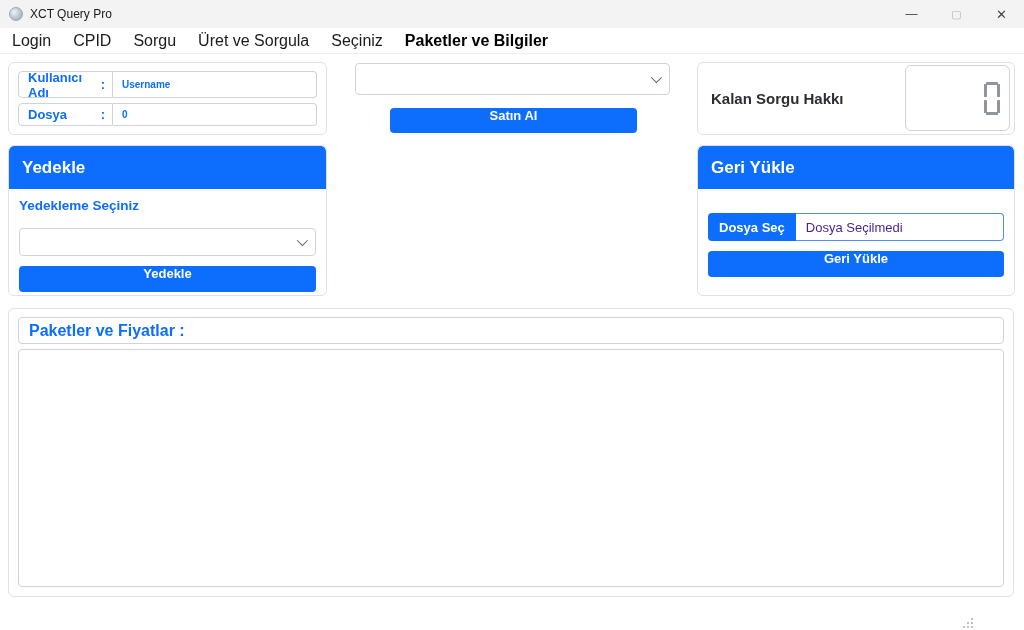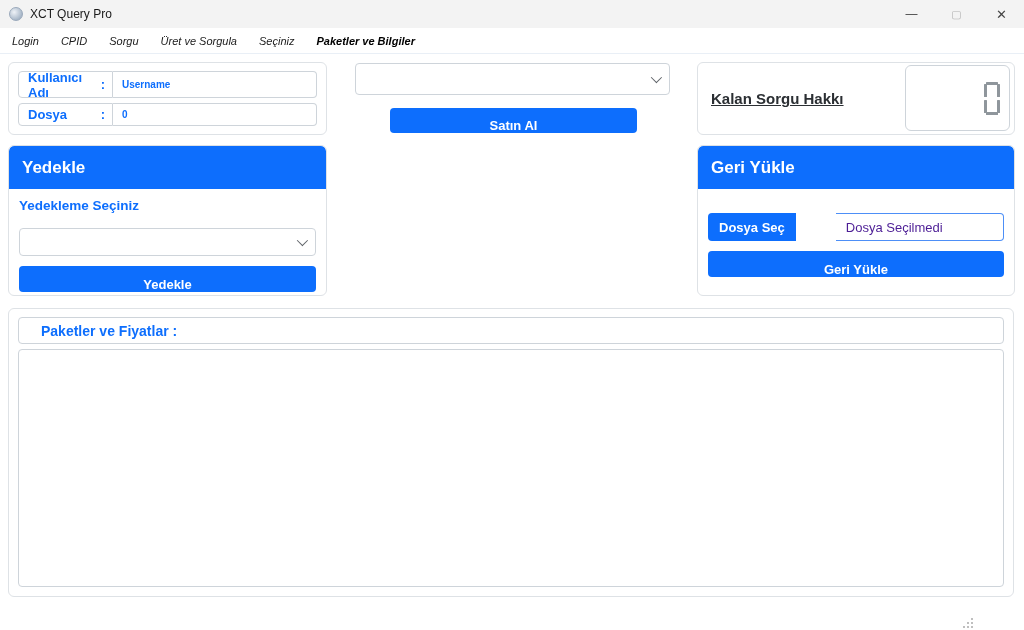--- a/index.html
+++ b/index.html
@@ -29,21 +29,21 @@
   }
   .win-btn.maximize { color:#b3b3b3; font-size:11px; }
   .win-btn.close { font-size:13px; }
 
   
   .tabbar {
     height:26px; background:#ffffff; display:flex; align-items:center;
     padding-left:12px; border-bottom:1px solid #e9eff6;
   }
   .tab {
-    font-size:11px; color:#1b1b1b; padding:0 11px; cursor:default; white-space:nowrap;font-style:italic;
+    font-size:16px; color:#1b1b1b; padding:0 11px; cursor:default; white-space:nowrap;
   }
   .tab:first-child { padding-left:0; }
   .tab.active { font-weight:bold; color:#000; }
 
   
   .content { position:relative; width:976px; height:576px; background:#fff; }
 
   .card {
     position:absolute; background:#fff;
     border:1px solid #dee2e6; border-radius:6px;
@@ -71,30 +71,30 @@
     cursor:default;
   }
   .pkg-select { left:355px; top:9px; width:315px; height:32px; }
   .chevron {
     margin-left:auto; width:8px; height:8px;
     border-right:1.6px solid #5f6368; border-bottom:1.6px solid #5f6368;
     transform:rotate(45deg) translateY(-2px);
   }
   .btn {
     background:#0d6efd; color:#fff; font-weight:bold; font-size:13px;
-    border:none; border-radius:4px; display:flex; align-items:flex-end; justify-content:center;
+    border:none; border-radius:4px; display:flex; align-items:flex-start; justify-content:center;
     cursor:default;
   }
   .buy-btn { position:absolute; left:390px; top:54px; width:247px; height:25px; }
 
   
   .quota-card { left:697px; top:8px; width:318px; height:73px; }
   .quota-label {
     position:absolute; left:13px; top:0; height:71px; display:flex; align-items:center;
-    font-size:15px; font-weight:bold; color:#2b2f33;text-decoration:underline;
+    font-size:15px; font-weight:bold; color:#2b2f33;
   }
   .quota-display {
     position:absolute; right:4px; top:2px; width:105px; height:66px;
     border:1px solid #ced4da; border-radius:6px; background:#fff;
     display:flex; align-items:center; justify-content:flex-end; padding-right:9px;
   }
   .lcd-digit { position:relative; width:16px; height:33px; margin-left:3px; }
   .seg { position:absolute; background:#8f969c; border-radius:0.5px; }
   .seg-a { left:2px; right:2px; top:0; height:3px; }
   .seg-b { right:0; top:2px; width:3px; height:13px; }
@@ -116,39 +116,39 @@
   .panel-label { font-size:13.5px; font-weight:bold; color:#0d6efd; }
   .panel-select {
     position:relative; margin-top:15px; height:28px;
     border:1px solid #ced4da; border-radius:4px; background:#fff;
     display:flex; align-items:center; padding:0 10px; font-size:13px;
   }
   .panel-btn { margin-top:10px; width:100%; height:26px; }
 
   
   .file-input {
-    margin-top:15px; height:28px; display:flex; cursor:default;gap:40px;
+    margin-top:15px; height:28px; display:flex; cursor:default;
   }
   .file-btn {
     background:#0d6efd; color:#fff; font-weight:bold; font-size:13px;
     border-radius:4px 0 0 4px; display:flex; align-items:center; padding:0 11px;
     white-space:nowrap;
   }
   .file-text {
     flex:1; border:1px solid #4d8ff7; border-left:none; border-radius:0 4px 4px 0;
     display:flex; align-items:center; padding:0 10px; font-size:13px; color:#4c1d95;
     background:#fff;
   }
 
   
   .packages-card { left:8px; top:254px; width:1006px; height:289px; padding:8px 9px 9px; display:flex; flex-direction:column; }
   .packages-header {
     height:27px; border:1px solid #ced4da; border-radius:4px;
-    display:flex; align-items:center; padding-left:22px;
-    font-size:14px; font-weight:bold; color:#0d6efd; background:#fff;
+    display:flex; align-items:center; padding-left:10px;
+    font-size:16px; font-weight:bold; color:#0d6efd; background:#fff;
   }
   .packages-body {
     flex:1; margin-top:5px; border:1px solid #ced4da; border-radius:4px; background:#fff;
   }
 
   
   .resize-grip {
     position:absolute; right:3px; bottom:2px; width:12px; height:12px;
   }
   .resize-grip i {

